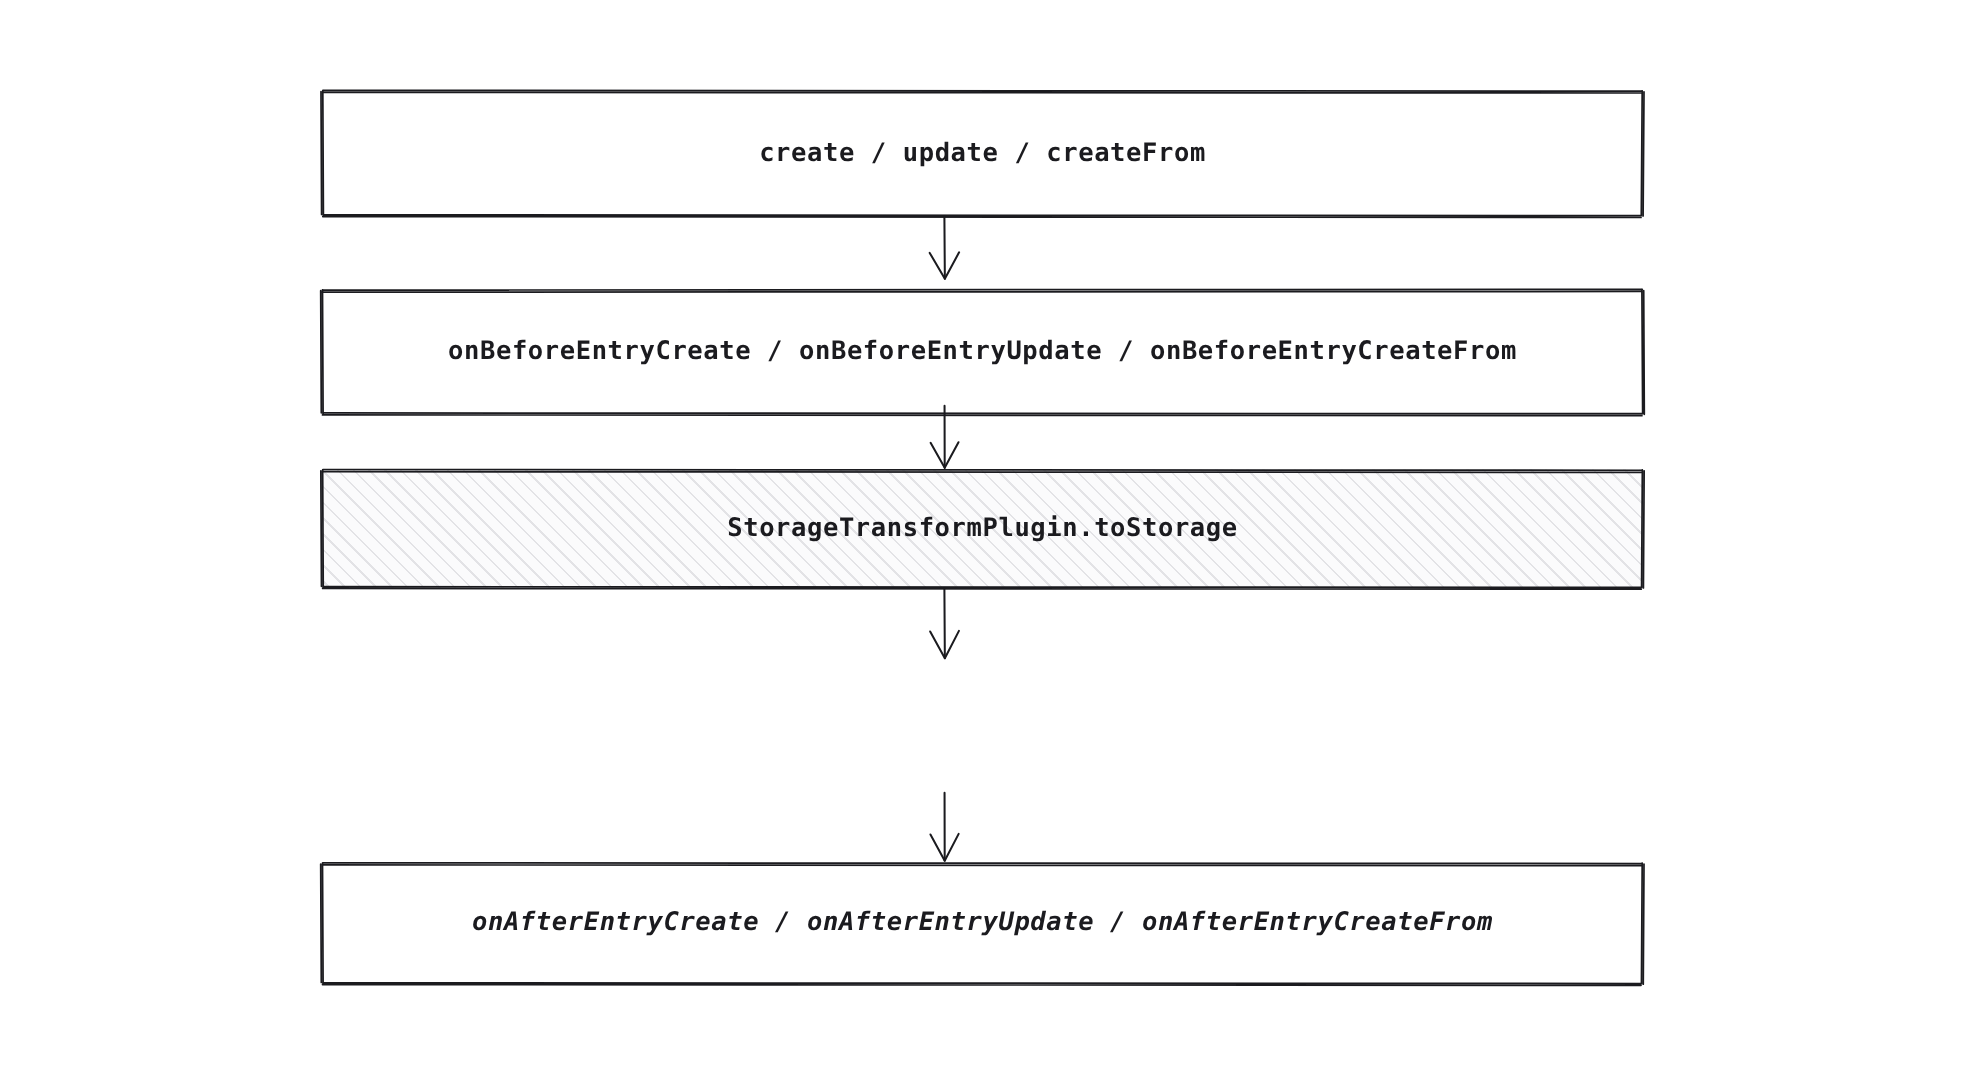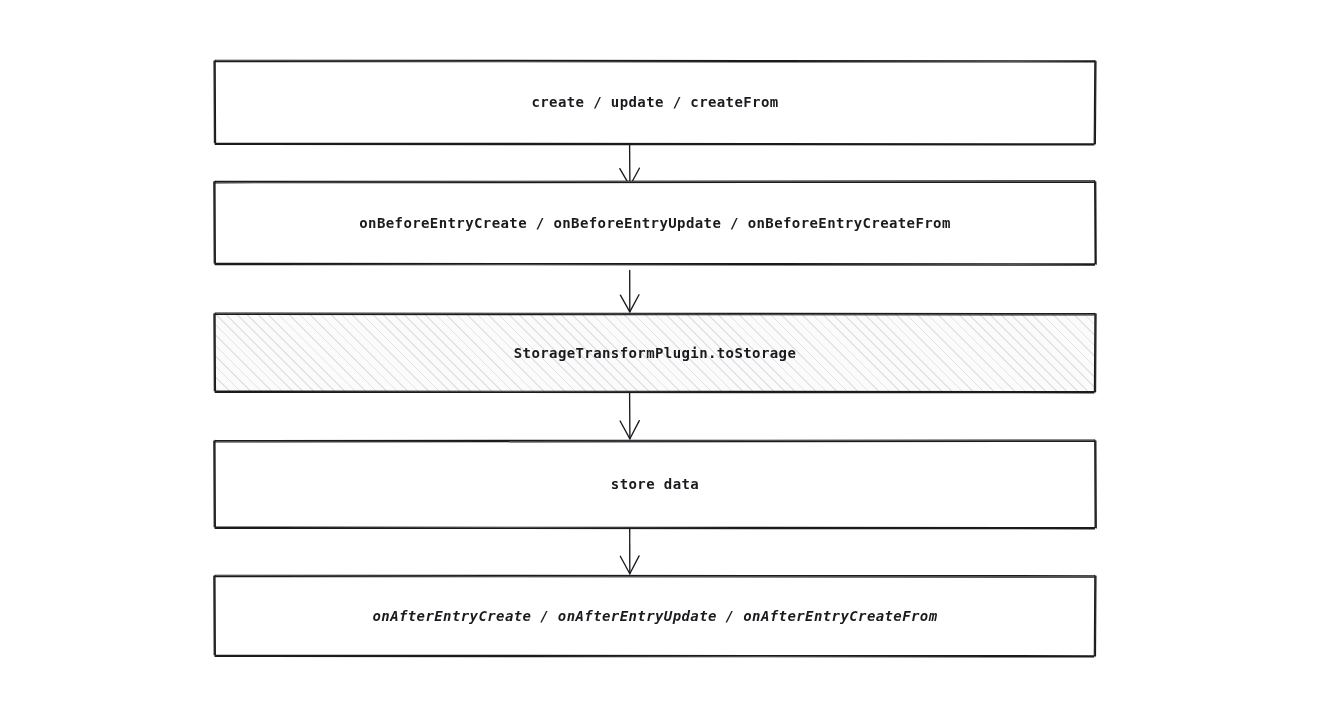--- a/index.html
+++ b/index.html
@@ -44,21 +44,21 @@
     position: absolute;
     left: -3px;
     top: -3px;
     overflow: visible;
   }
 
   .node-label {
     position: relative;
     z-index: 3;
     font-family: "DejaVu Sans Mono", "Liberation Mono", monospace;
-    font-size: 14px;
+    font-size: 17px;
     font-weight: 700;
     letter-spacing: 0.4px;
     color: #1b1b1f;
     white-space: pre;
     line-height: 1;
   }
 
   
   .node.hatched {
     background:
@@ -101,21 +101,21 @@
   </div>
 
   <div class="arrow" id="arrow-0" style="top:144px; height:43px;">
     <svg width="60" height="43" viewBox="0 0 60 43" fill="none">
       <path d="M29.6 0.5 L29.9 41.3" stroke="#1b1b1f" stroke-width="1.35" stroke-linecap="round"></path>
       <path d="M19.8 24.6 L29.9 41.8" stroke="#1b1b1f" stroke-width="1.35" stroke-linecap="round"></path>
       <path d="M39.4 24.2 L29.9 41.8" stroke="#1b1b1f" stroke-width="1.35" stroke-linecap="round"></path>
     </svg>
   </div>
 
-  <div class="node" id="node-1" style="top:181px; height:83px;">
+  <div class="node" id="node-1" style="top:193px; height:83px;">
     <span class="frame">
       <svg width="886" height="89" viewBox="0 0 886 89" fill="none">
         <path d="M3.2 3.4 L882.8 2.9 M2.8 4.8 L882.4 4.3" stroke="#1b1b1f" stroke-width="1.15" stroke-linecap="round"></path>
         <path d="M882.6 3.0 L883.1 85.6 M883.8 3.8 L884.2 86.2" stroke="#1b1b1f" stroke-width="1.15" stroke-linecap="round"></path>
         <path d="M883.0 85.8 L3.4 85.3 M882.6 87.1 L3.0 86.6" stroke="#1b1b1f" stroke-width="1.15" stroke-linecap="round"></path>
         <path d="M3.4 85.8 L3.0 3.2 M2.2 85.2 L1.8 3.8" stroke="#1b1b1f" stroke-width="1.15" stroke-linecap="round"></path>
       </svg>
     </span>
     <span class="node-label">onBeforeEntryCreate / onBeforeEntryUpdate / onBeforeEntryCreateFrom</span>
   </div>
@@ -141,31 +141,20 @@
   </div>
 
   <div class="arrow" id="arrow-2" style="top:392px; height:48px;">
     <svg width="60" height="48" viewBox="0 0 60 48" fill="none">
       <path d="M29.6 0.5 L29.9 46.3" stroke="#1b1b1f" stroke-width="1.35" stroke-linecap="round"></path>
       <path d="M20.1 29.0 L29.9 46.8" stroke="#1b1b1f" stroke-width="1.35" stroke-linecap="round"></path>
       <path d="M39.3 28.6 L29.9 46.8" stroke="#1b1b1f" stroke-width="1.35" stroke-linecap="round"></path>
     </svg>
   </div>
 
-  <div class="node" id="node-3" style="top:440px; height:88px;">
-    <span class="frame">
-      <svg width="886" height="94" viewBox="0 0 886 94" fill="none">
-        <path d="M3.2 3.6 L882.8 3.0 M2.8 5.0 L882.4 4.4" stroke="#1b1b1f" stroke-width="1.15" stroke-linecap="round"></path>
-        <path d="M882.7 3.2 L883.1 90.4 M883.9 3.9 L884.3 91.0" stroke="#1b1b1f" stroke-width="1.15" stroke-linecap="round"></path>
-        <path d="M883.0 90.6 L3.4 90.1 M882.6 91.8 L3.0 91.3" stroke="#1b1b1f" stroke-width="1.15" stroke-linecap="round"></path>
-        <path d="M3.4 90.5 L3.0 3.4 M2.2 89.9 L1.8 4.0" stroke="#1b1b1f" stroke-width="1.15" stroke-linecap="round"></path>
-      </svg>
-    </span>
-    <span class="node-label">store data</span>
-  </div>
 
   <div class="arrow" id="arrow-3" style="top:528px; height:47px;">
     <svg width="60" height="47" viewBox="0 0 60 47" fill="none">
       <path d="M29.7 0.5 L29.8 45.3" stroke="#1b1b1f" stroke-width="1.35" stroke-linecap="round"></path>
       <path d="M20.3 28.3 L29.8 45.8" stroke="#1b1b1f" stroke-width="1.35" stroke-linecap="round"></path>
       <path d="M39.1 27.9 L29.8 45.8" stroke="#1b1b1f" stroke-width="1.35" stroke-linecap="round"></path>
     </svg>
   </div>
 
   <div class="node" id="node-4" style="top:575px; height:81px;font-style:italic;">

